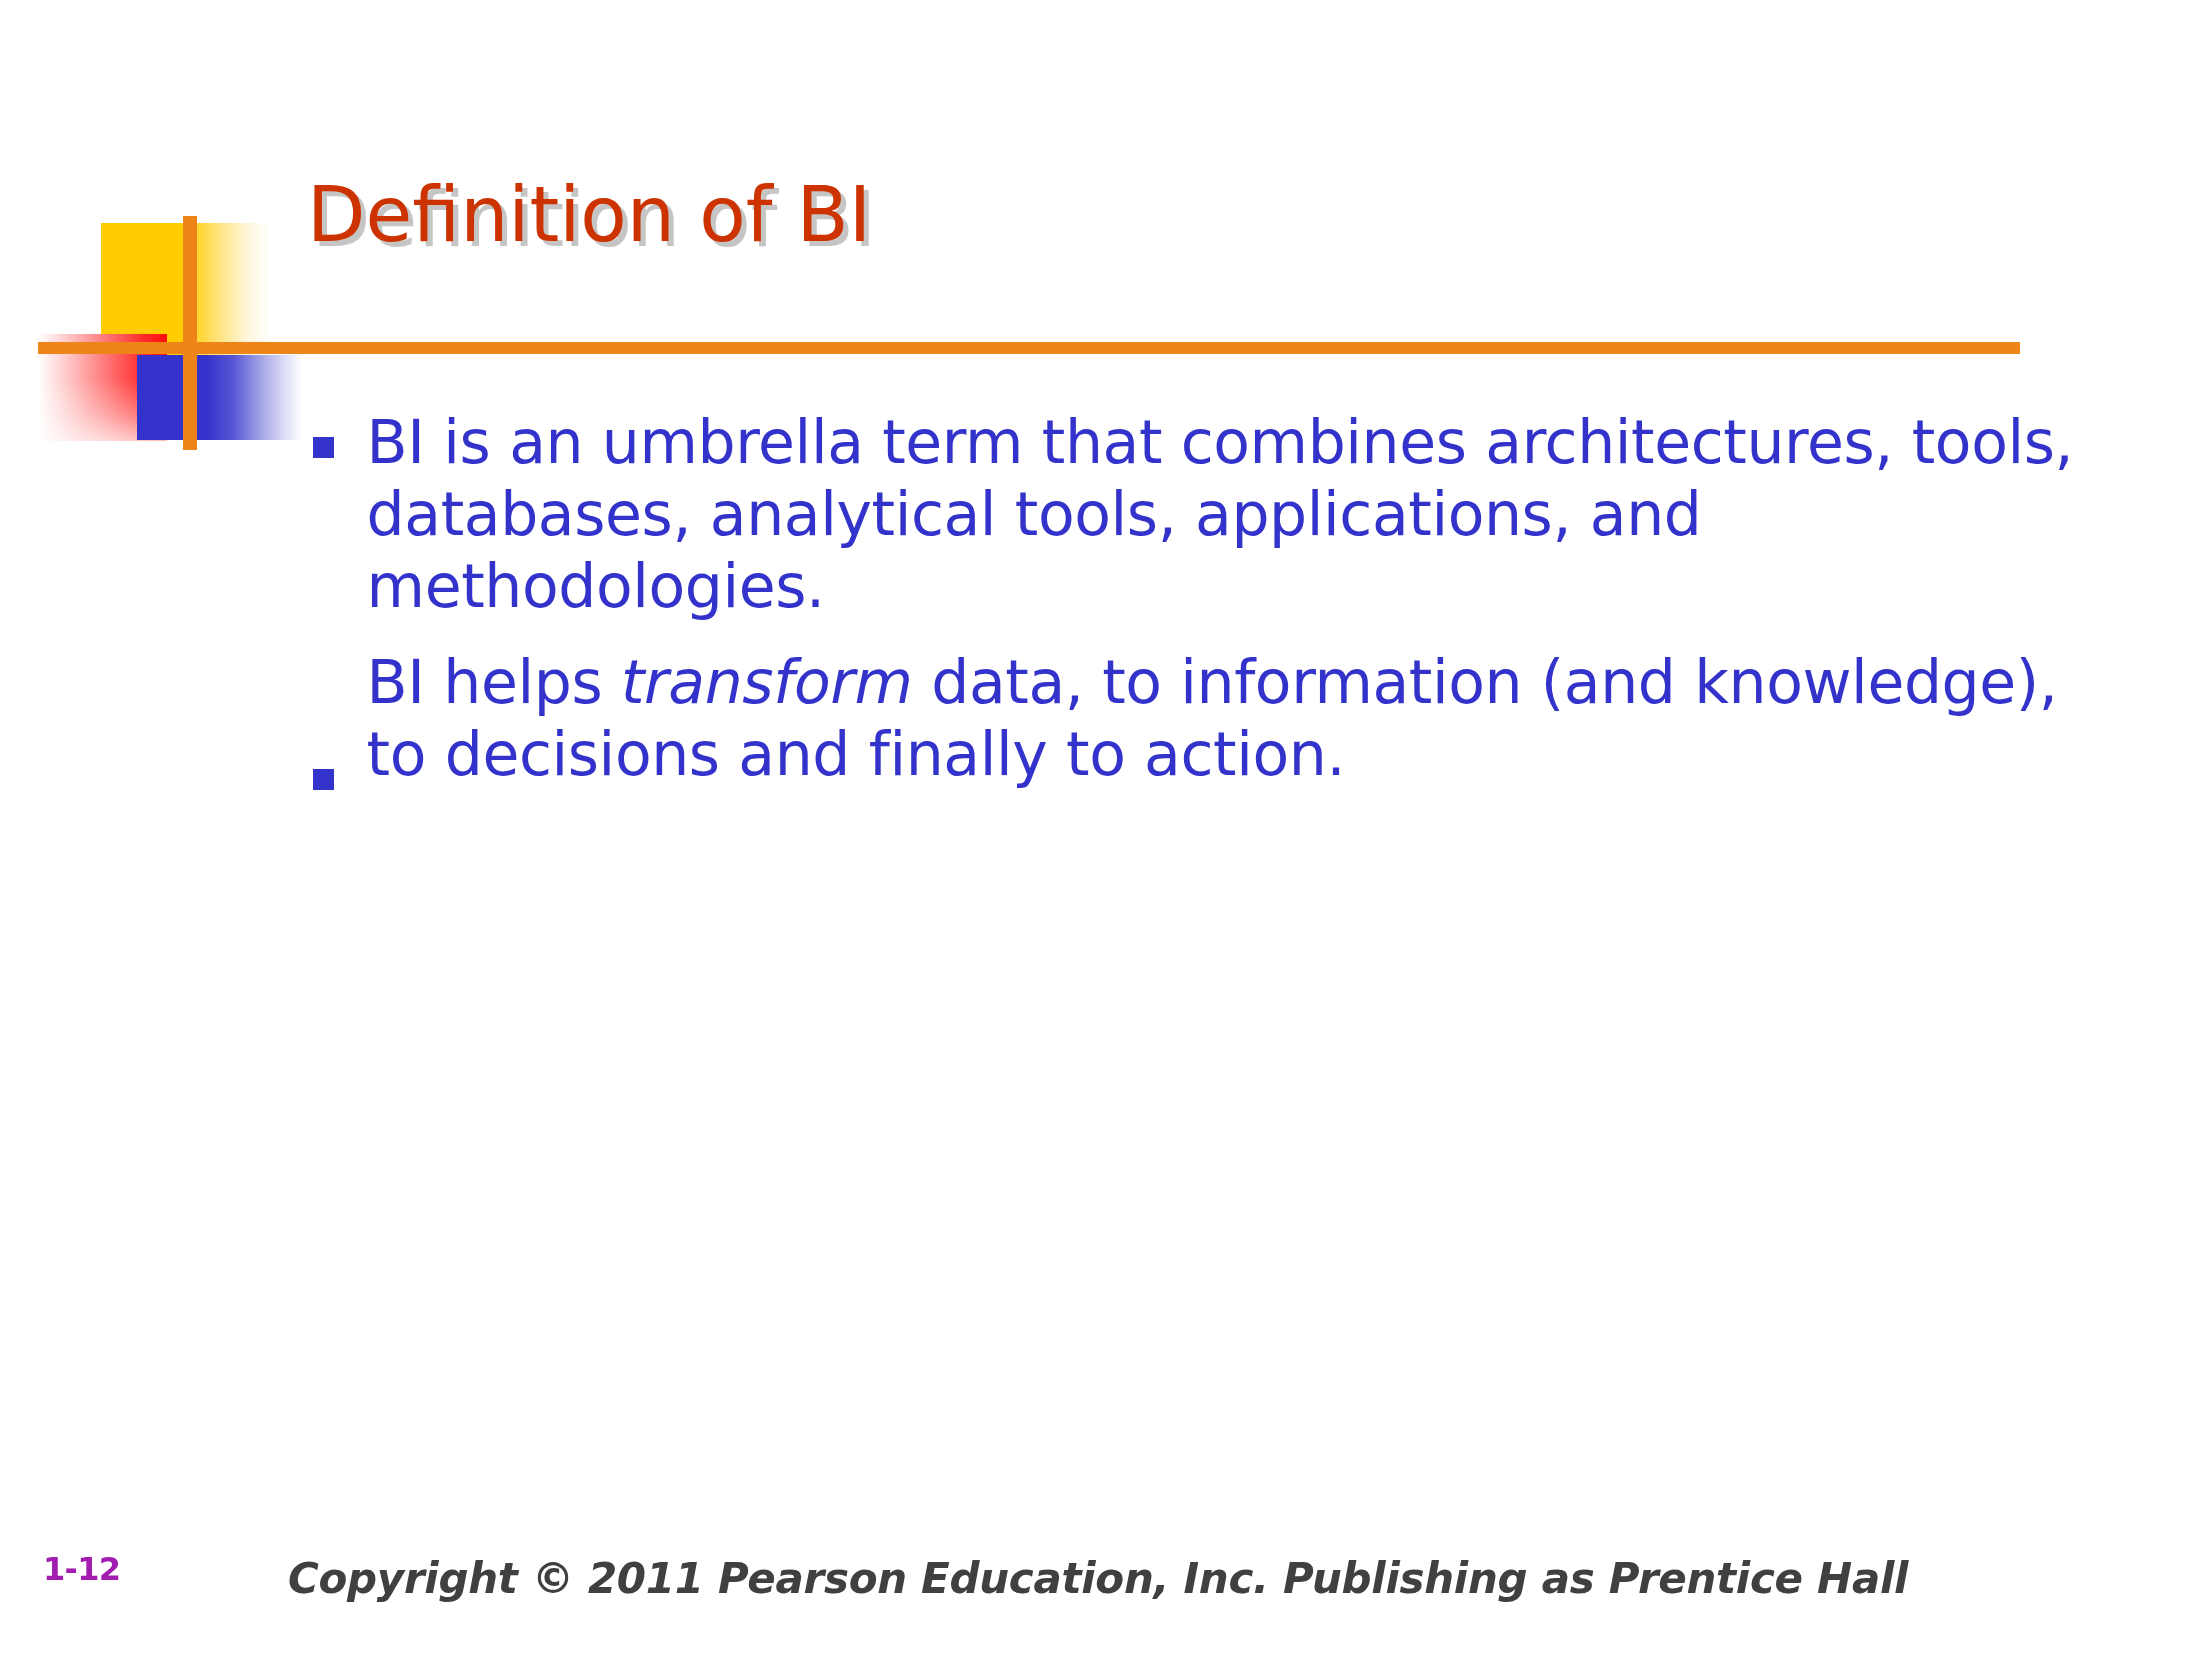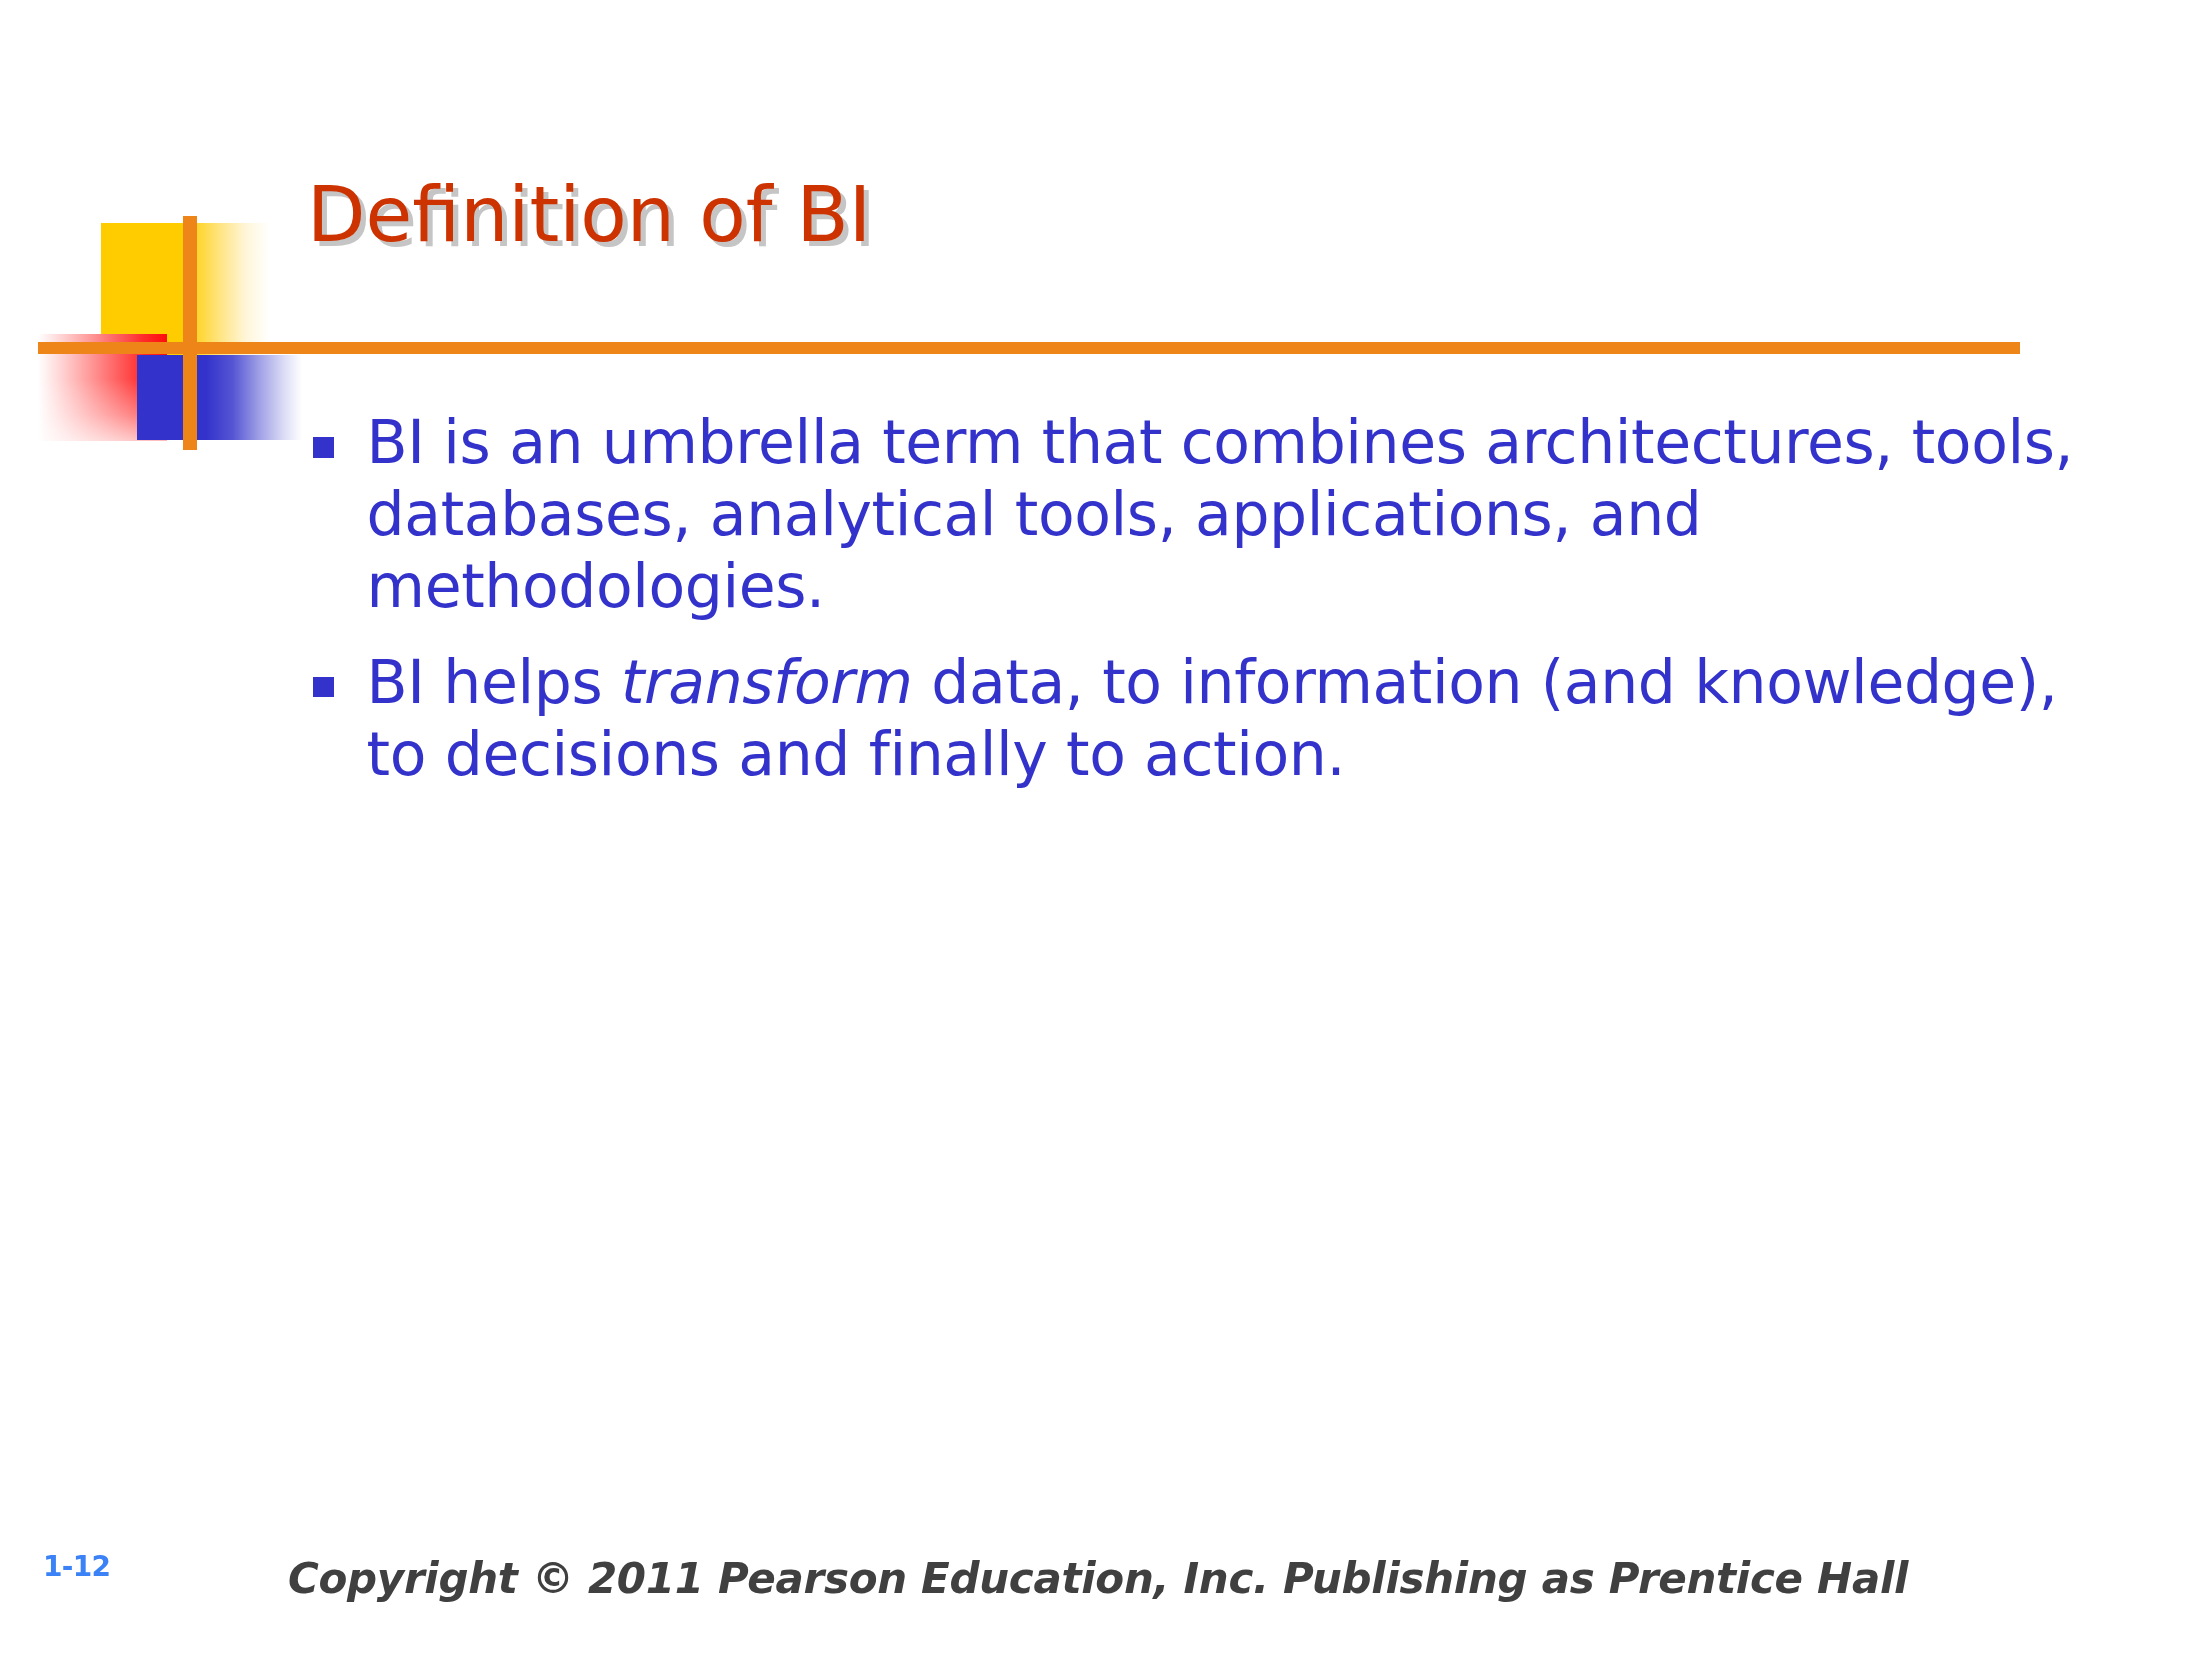--- a/index.html
+++ b/index.html
@@ -112,21 +112,21 @@
     position: absolute;
     left: 313px;
     top: 406px;
     width: 1816px;
   }
   .bullet-row {
     display: flex;
     align-items: flex-start;
     margin-bottom: 23.5px;
   }
-  .bullet-row:last-child { margin-bottom: 0; }
+  .bullet-row:last-child { margin-bottom: 0; align-items: flex-end; }
 
   .bullet-marker {
     flex: 0 0 auto;
     width: 20.6px;
     height: 20.6px;
     background: #3333cc;
     margin-top: 31px;
     margin-right: 33px;
   }
   .bullet-text {
@@ -148,23 +148,23 @@
     left: 0;
     top: 1524px;
     width: 2205px;
     height: 97px;
   }
   .footer-pageno {
     position: absolute;
     left: 43px;
     top: 1550px;
     font-family: "DejaVu Sans", sans-serif;
-    font-size: 28px;
+    font-size: 32px;
     font-weight: bold;
-    color: #3b82f6;
+    color: #a21caf;
     letter-spacing: -0.7px;
   }
   .footer-copyright {
     position: absolute;
     left: 288px;
     top: 1554px;
     font-family: "DejaVu Sans", sans-serif;
     font-size: 42px;
     font-weight: bold;
     font-style: italic;

